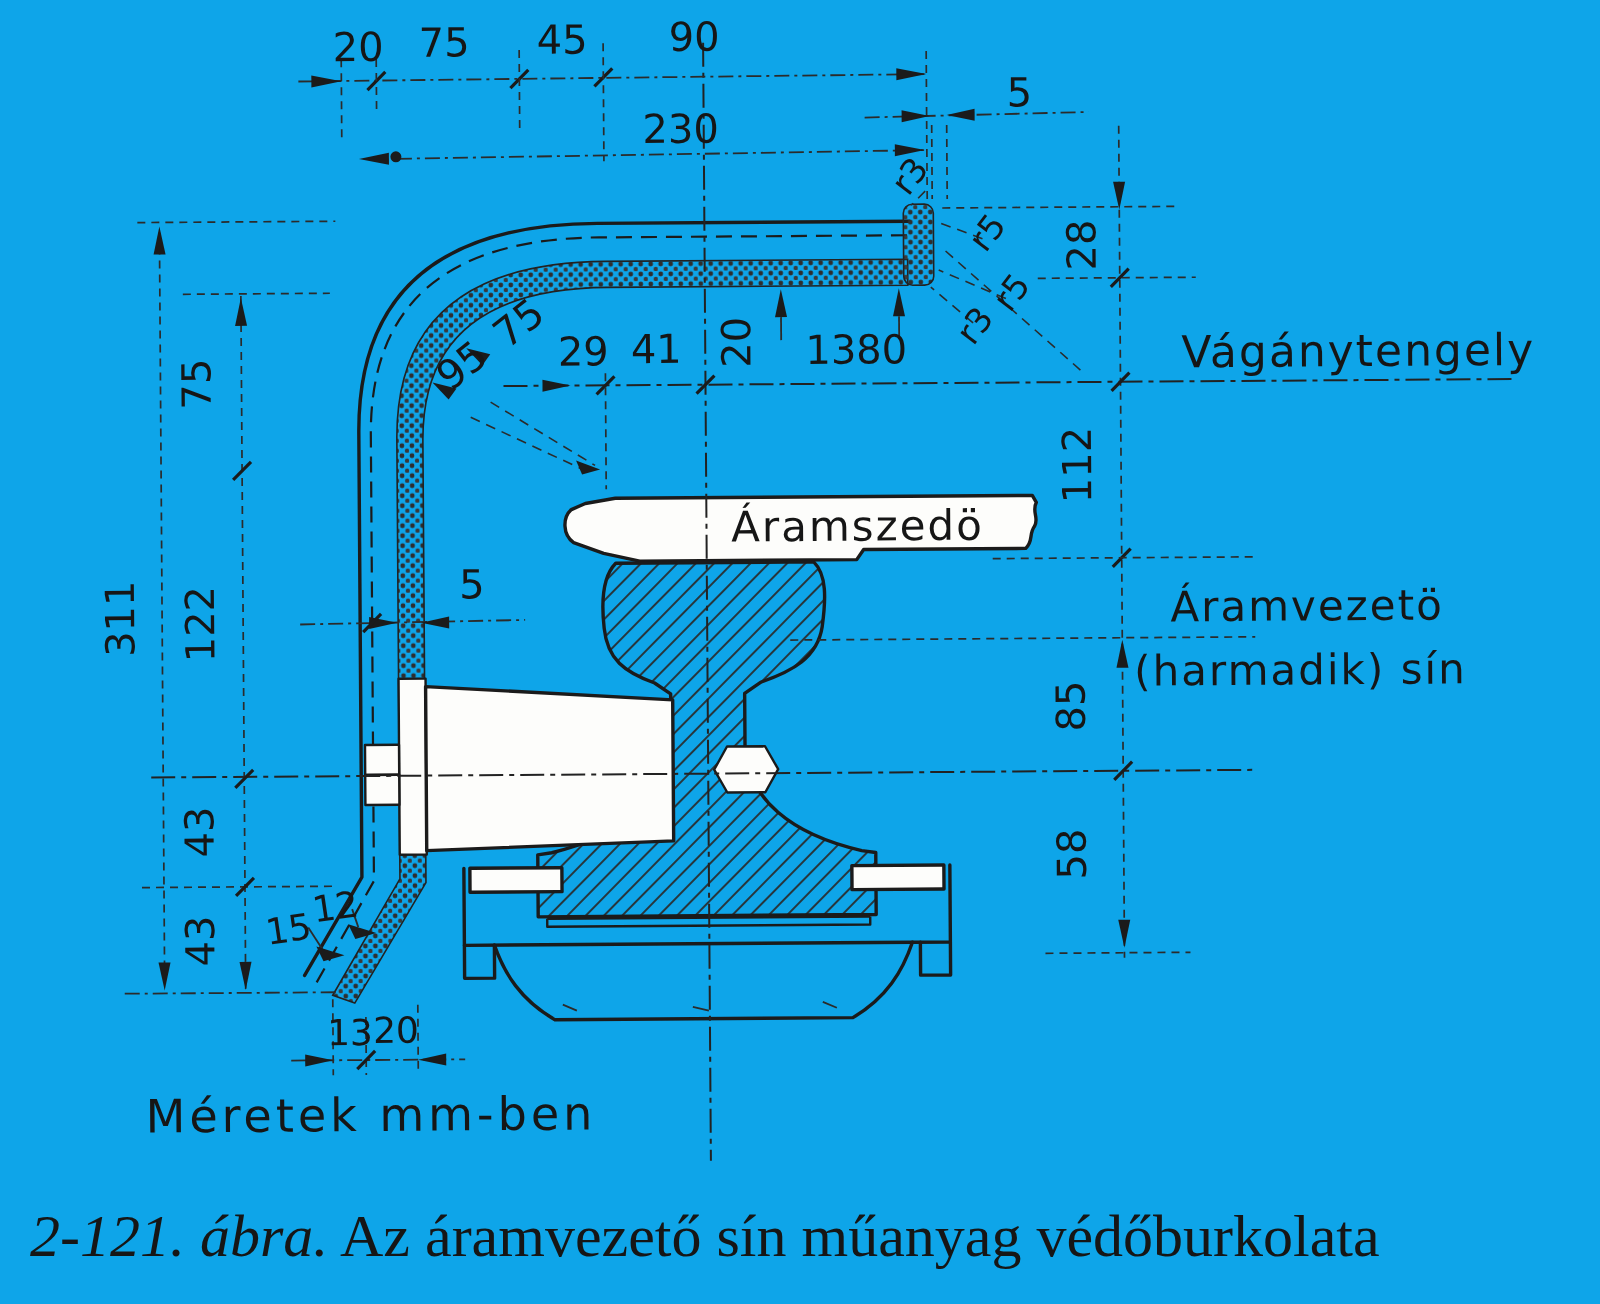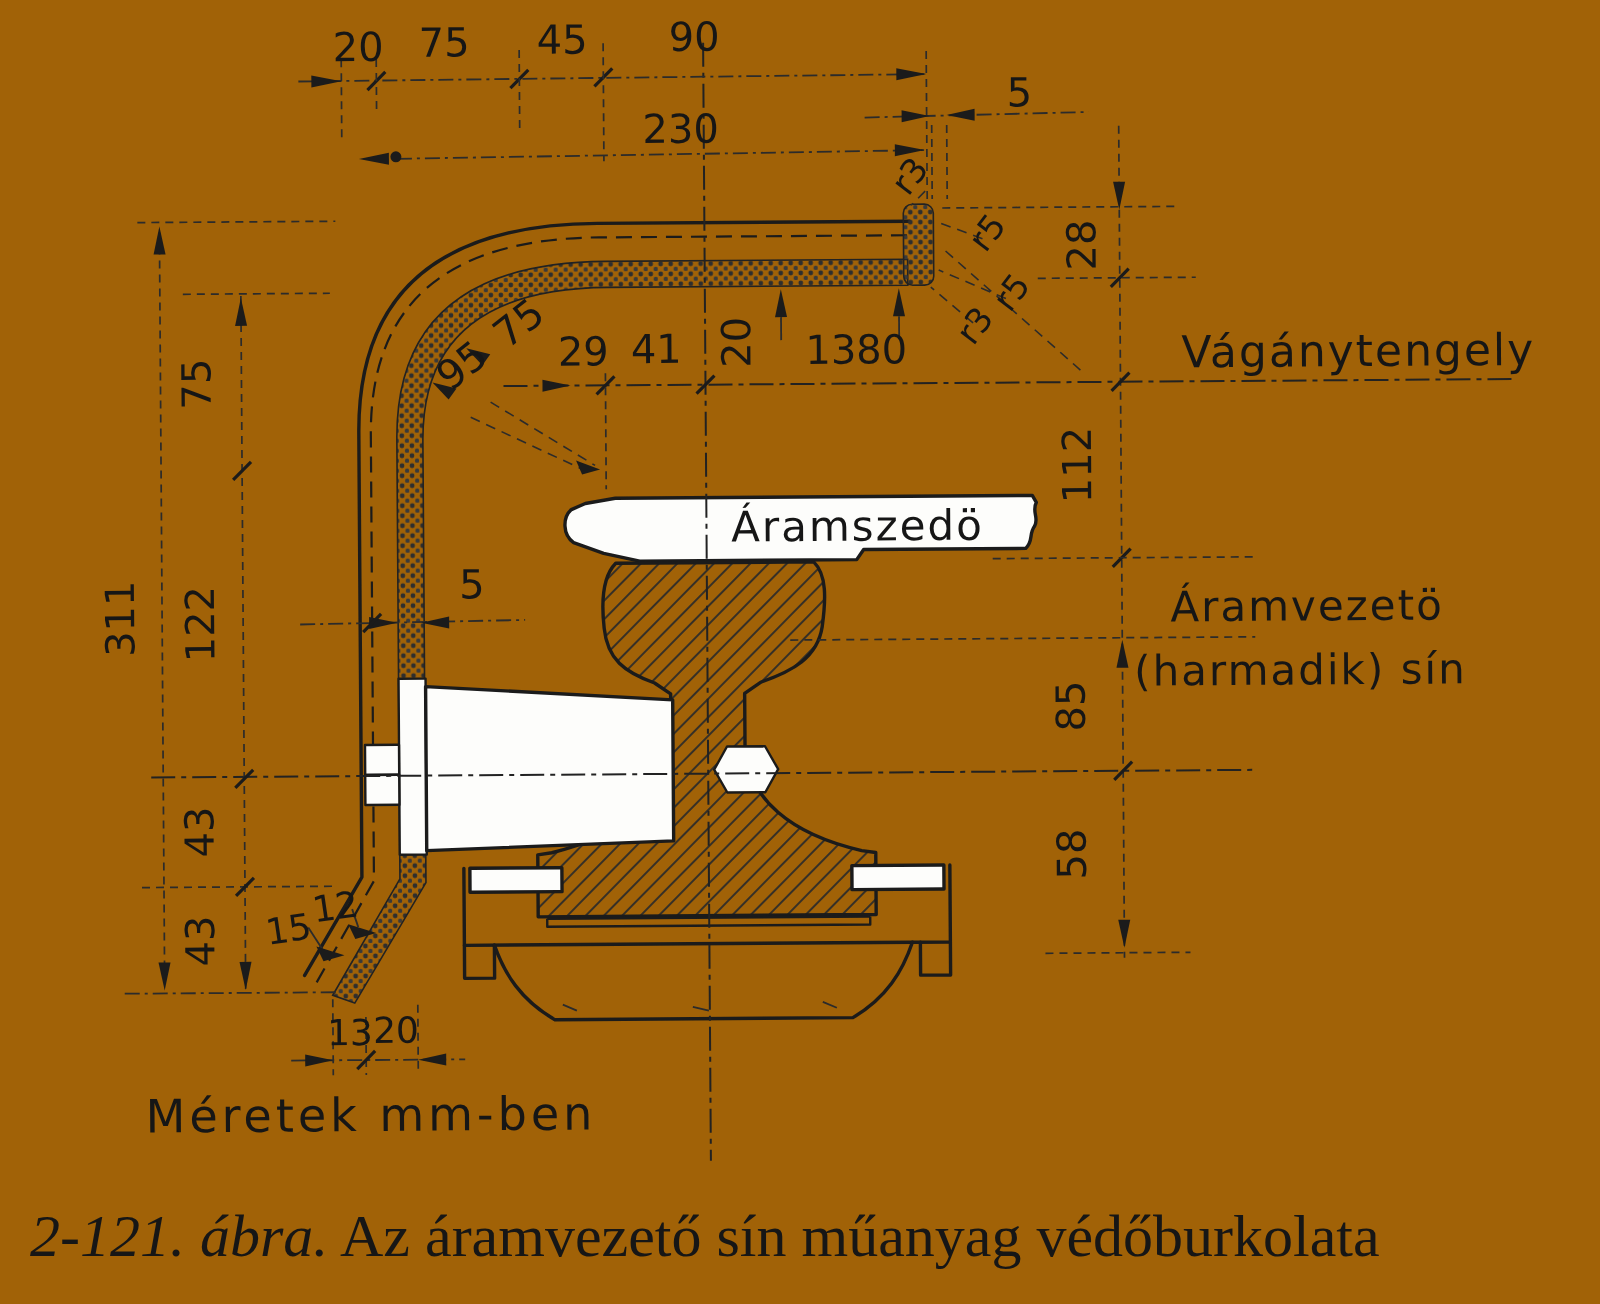--- a/index.html
+++ b/index.html
@@ -1,16 +1,16 @@
 <!DOCTYPE html>
 <html><head>
 <meta charset="utf-8">
 <style>
   html,body{margin:0;padding:0;background:#ffffff;}
-  .page{width:1600px;height:1304px;background:#a16207;position:relative;overflow:hidden;
+  .page{width:1600px;height:1304px;background:#0ea5e9;position:relative;overflow:hidden;
         font-family:"DejaVu Sans",sans-serif;}
   svg{display:block}
   
   .c-main{stroke:#1b1b1b;stroke-width:3.4;fill:none;stroke-linejoin:round;stroke-linecap:round;}
   .c-mid{stroke:#1b1b1b;stroke-width:2.4;fill:none;stroke-linejoin:round;}
   .c-dash{stroke:#1b1b1b;stroke-width:2.2;fill:none;stroke-dasharray:16 9;}
   .d-line{stroke:#2b2b2b;stroke-width:1.8;fill:none;stroke-dasharray:15 5 3 5;}
   .d-ext{stroke:#2b2b2b;stroke-width:1.7;fill:none;stroke-dasharray:8 6;}
   .d-axis{stroke:#222;stroke-width:2;fill:none;stroke-dasharray:24 6 5 6;}
   .d-lead{stroke:#2b2b2b;stroke-width:1.6;fill:none;stroke-dasharray:10 7;}

